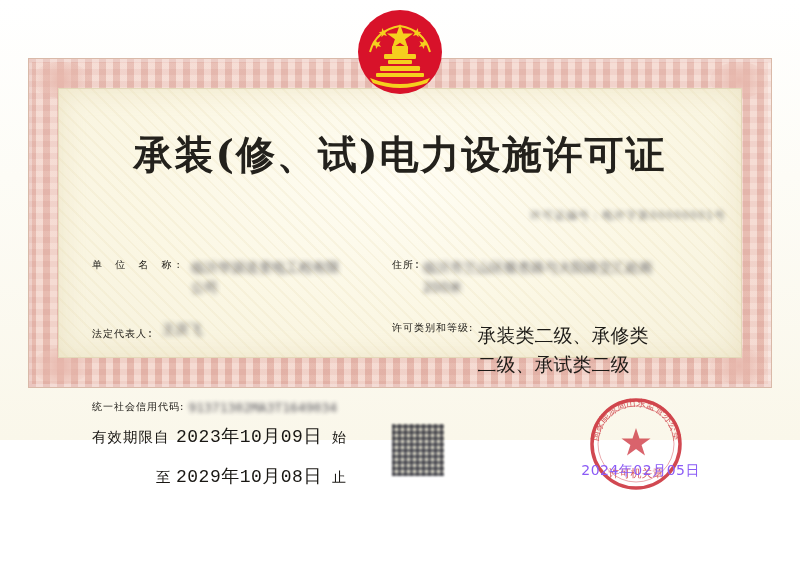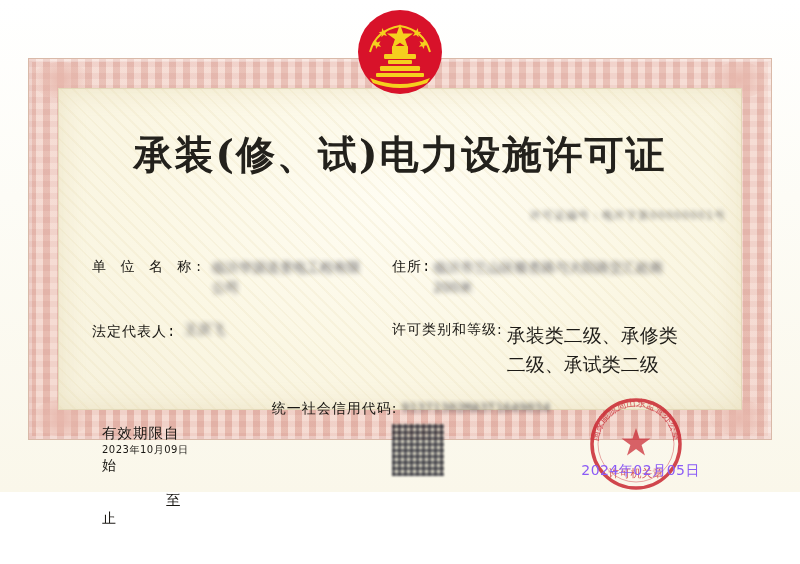--- a/index.html
+++ b/index.html
@@ -11,21 +11,21 @@
     width: 800px;
     height: 564px;
     overflow: hidden;
     font-family: "DejaVu Sans", "Liberation Sans", sans-serif;
   }
 
   
   .certificate {
     position: relative;
     width: 800px;
-    height: 492px;
+    height: 440px;
     background: #fdfbf2;
     box-sizing: border-box;
   }
 
   
   .paper-margin {
     position: absolute;
     left: 0; top: 0; right: 0; bottom: 0;
     background:
       linear-gradient(180deg, #ffffff 0%, #fdfcf6 40%, #faf7ea 100%);
@@ -153,21 +153,21 @@
   }
 
   .row {
     display: flex;
     align-items: flex-start;
     margin-bottom: 22px;
   }
 
   .label {
     white-space: nowrap;
-    font-size: 14px;
+    font-size: 10px;
     color: #191713;
     letter-spacing: 1px;
   }
   .label.spaced { letter-spacing: 5px; }
 
   .value {
     font-size: 13.5px;
     color: #2a2830;
     line-height: 1.45;
   }
@@ -208,28 +208,28 @@
     top: 424px;
     z-index: 5;
     color: #191713;
   }
   .valid-line {
     display: flex;
     align-items: baseline;
     margin-bottom: 16px;
     font-size: 14.5px;
     letter-spacing: 1px;
-    flex-direction: column;
   }
   .valid-prefix { width: 84px; white-space: nowrap; }
   .valid-prefix.second { width: 84px; text-align: left; padding-left: 64px; box-sizing: border-box;}
   .valid-date {
-    font-size: 10px;
+    font-size: 18px;
     letter-spacing: 0.5px;
     min-width: 136px;
+    font-family: Liberation Mono, monospace;
   }
   .valid-suffix { font-size: 14px; margin-left: 10px; }
 
   
   .qr {
     position: absolute;
     left: 392px;
     top: 424px;
     width: 52px;
     height: 52px;
@@ -322,35 +322,36 @@
       <div class="col-left" style="display:flex;align-items:flex-end;font-family:Liberation Mono, monospace;">
         <span class="label">法定代表人:</span>
         <span class="value blurred" style="margin-left:8px;">王庆飞</span>
       </div>
       <div class="col-right">
         <span class="label lic-label">许可类别和等级:</span>
         <span class="lic-value">承装类二级、承修类二级、承试类二级</span>
       </div>
     </div>
 
-    <div class="row credit-row" style="margin-top:20px;justify-content:center;">
+    <div class="row credit-row" style="margin-top:20px;">
       <span class="label">统一社会信用代码:</span>
       <span class="credit-code">91371302MA3T1649034</span>
     </div>
 
   </div>
 
   <div class="validity">
     <div class="valid-line">
       <span class="valid-prefix">有效期限自</span>
       <span class="valid-date">2023年10月09日</span>
       <span class="valid-suffix">始</span>
     </div>
     <div class="valid-line">
       <span class="valid-prefix second">至</span>
+      <span class="valid-date">2029年10月08日</span>
       <span class="valid-suffix">止</span>
     </div>
   </div>
 
   <div class="qr"></div>
 
   <div class="seal">
     <svg viewBox="0 0 104 104" width="104" height="104">
       <g opacity="0.82">
         <circle cx="52" cy="52" r="44" fill="none" stroke="#c8202b" stroke-width="3.5"></circle>

